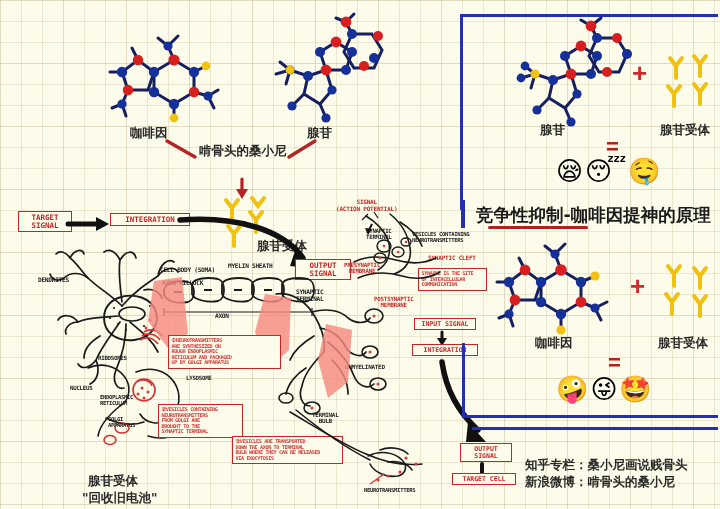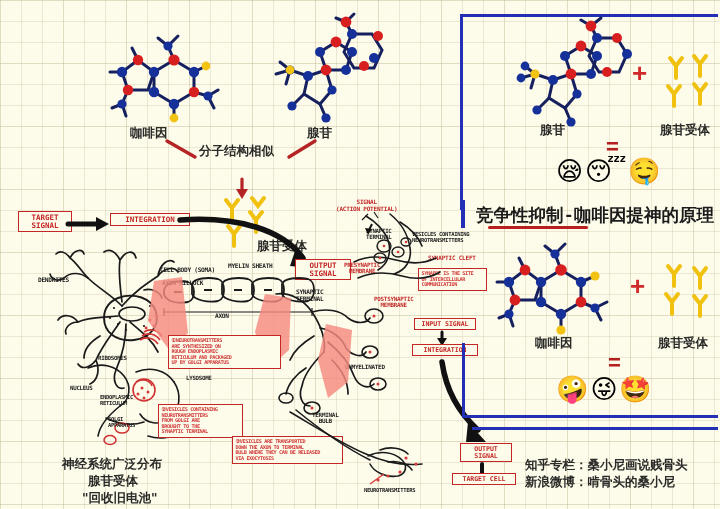--- a/index.html
+++ b/index.html
@@ -145,21 +145,21 @@
   <div class="abs" style="left:165px;top:139px;">
     <svg width="36" height="22">
         <line x1="2" y1="2" x2="30" y2="18" stroke="#b52424" stroke-width="3.4" stroke-linecap="round"></line>
       </svg>
   </div>
   <div class="abs" style="left:285px;top:139px;">
     <svg width="36" height="22">
         <line x1="30" y1="2" x2="4" y2="18" stroke="#b52424" stroke-width="3.4" stroke-linecap="round"></line>
       </svg>
   </div>
-  <div class="abs cn simtext" style="left:199px;top:142px;">分子结构相似</div>
+  <div class="abs cn simtext" style="left:199px;top:142px;">啃骨头的桑小尼</div>
 
   <div class="abs" style="left:232px;top:178px;">
     <svg width="20" height="22">
         <path d="M10 1 L10 13" stroke="#b52424" stroke-width="3.2" stroke-linecap="round"></path>
         <path d="M4 11 L10 21 L16 11 Z" fill="#b52424"></path>
       </svg>
   </div>
 
   <div class="abs" style="left:222px;top:196px;">
     <svg width="60" height="56" viewBox="0 0 60 56">
@@ -438,21 +438,20 @@
           <circle cx="128" cy="54" r="1.6"></circle>
           <circle cx="112" cy="62" r="1.6"></circle>
           <circle cx="100" cy="66" r="1.6"></circle>
           <circle cx="90" cy="70" r="1.6"></circle>
         </g>
       <path d="M82 74 L96 64" stroke="#d63b3b" stroke-width="1.4"></path>
     </svg>
   </div>
   <div class="abs blk" style="left:364px;top:488px;font-size:5.5px;">NEUROTRANSMITTERS</div>
 
-  <div class="abs cn blurb" style="left:62px;top:455px;">神经系统广泛分布</div>
   <div class="abs cn blurb" style="left:88px;top:472px;">腺苷受体</div>
   <div class="abs cn blurb" style="left:82px;top:489px;">"回收旧电池"</div>
 
   <div class="abs blueline" style="left:460px;top:14px;width:3px;height:196px;"></div>
   <div class="abs blueline" style="left:460px;top:14px;width:258px;height:3px;"></div>
 
   <div class="abs" style="left:485px;top:22px;">
     <svg width="150" height="110" viewBox="0 0 150 110">
       <g stroke="#16205e" stroke-width="3" fill="none" stroke-linecap="round">
         <path d="M96 24 L80 34 L86 52 L106 52 L112 34 Z"></path>
@@ -511,21 +510,21 @@
 
   <div class="abs eqsign" style="left:606px;top:134px;">=</div>
 
   <div class="abs" style="left:556px;top:158px;display:flex;gap:2px;">
     <span class="emoji">😪</span>
     <span class="emoji">😴</span>
     <span class="emoji">🤤</span>
   </div>
 
   <div class="abs blueline" style="left:461px;top:200px;width:4px;height:28px;"></div>
-  <div class="abs cn hdr-title" style="left:476px;top:203px;font-family:Liberation Mono, monospace;">竞争性抑制-咖啡因提神的原理</div>
+  <div class="abs cn hdr-title" style="left:476px;top:203px;">竞争性抑制-咖啡因提神的原理</div>
   <div class="abs redline" style="left:488px;top:226px;width:100px;"></div>
 
   <div class="abs" style="left:495px;top:238px;">
     <svg width="120" height="108" viewBox="0 0 120 108">
       <g stroke="#16205e" stroke-width="3" fill="none" stroke-linecap="round">
         <path d="M30 32 L14 44 L20 62 L40 62 L46 44 Z"></path>
         <path d="M46 44 L66 32 L86 44 L86 64 L66 76 L46 64 Z"></path>
         <path d="M30 32 L24 20"></path>
           <path d="M14 44 L2 44"></path>
         <path d="M20 62 L14 76"></path>

